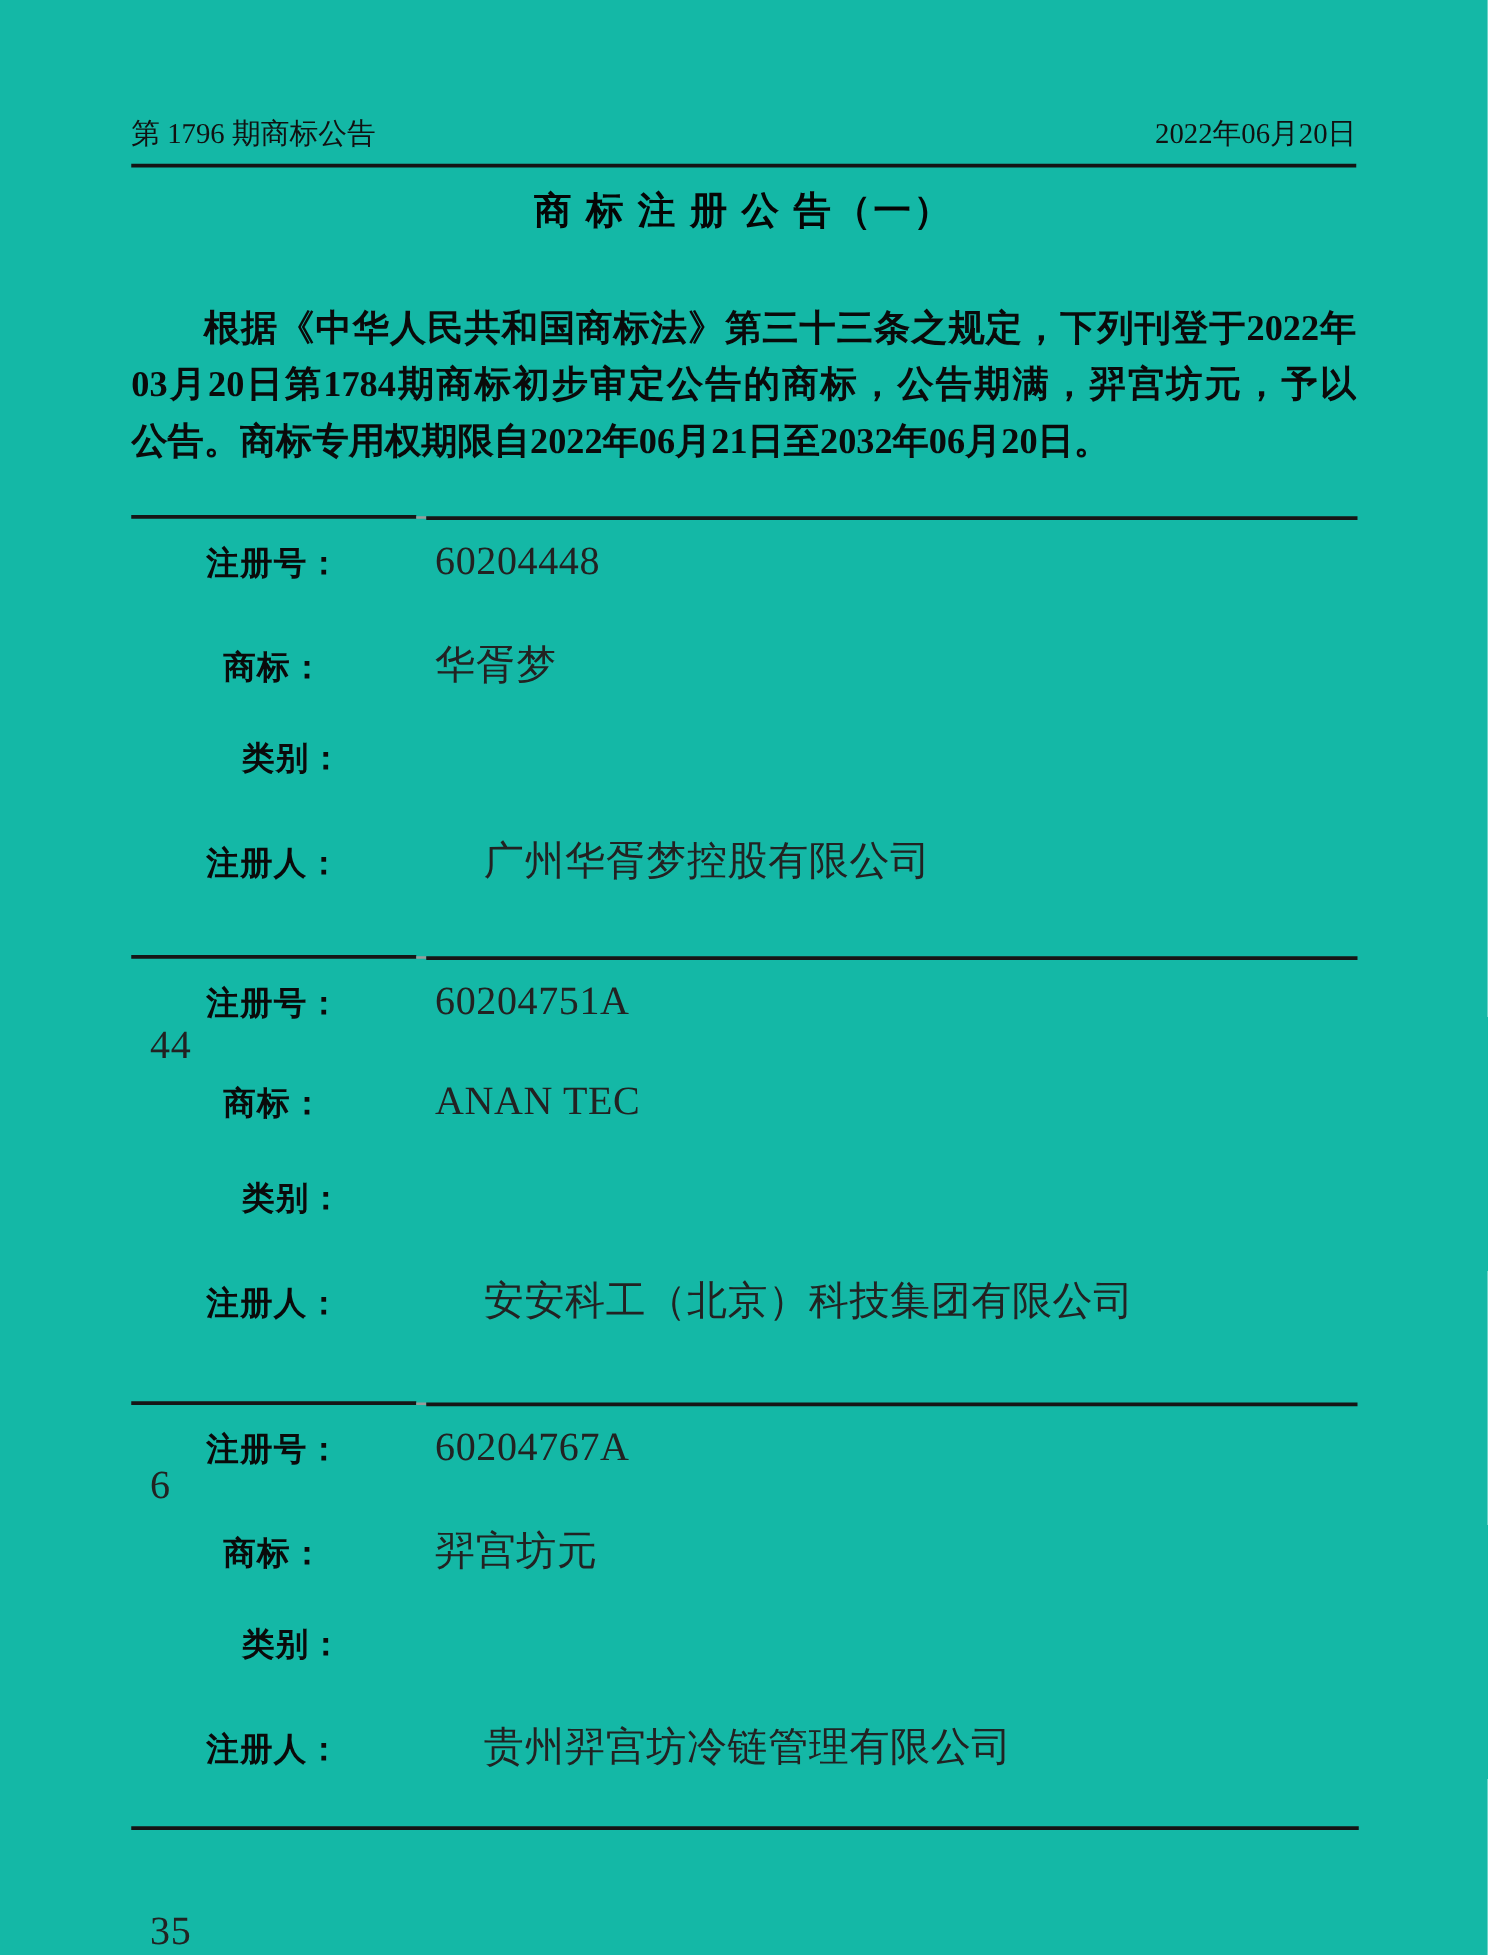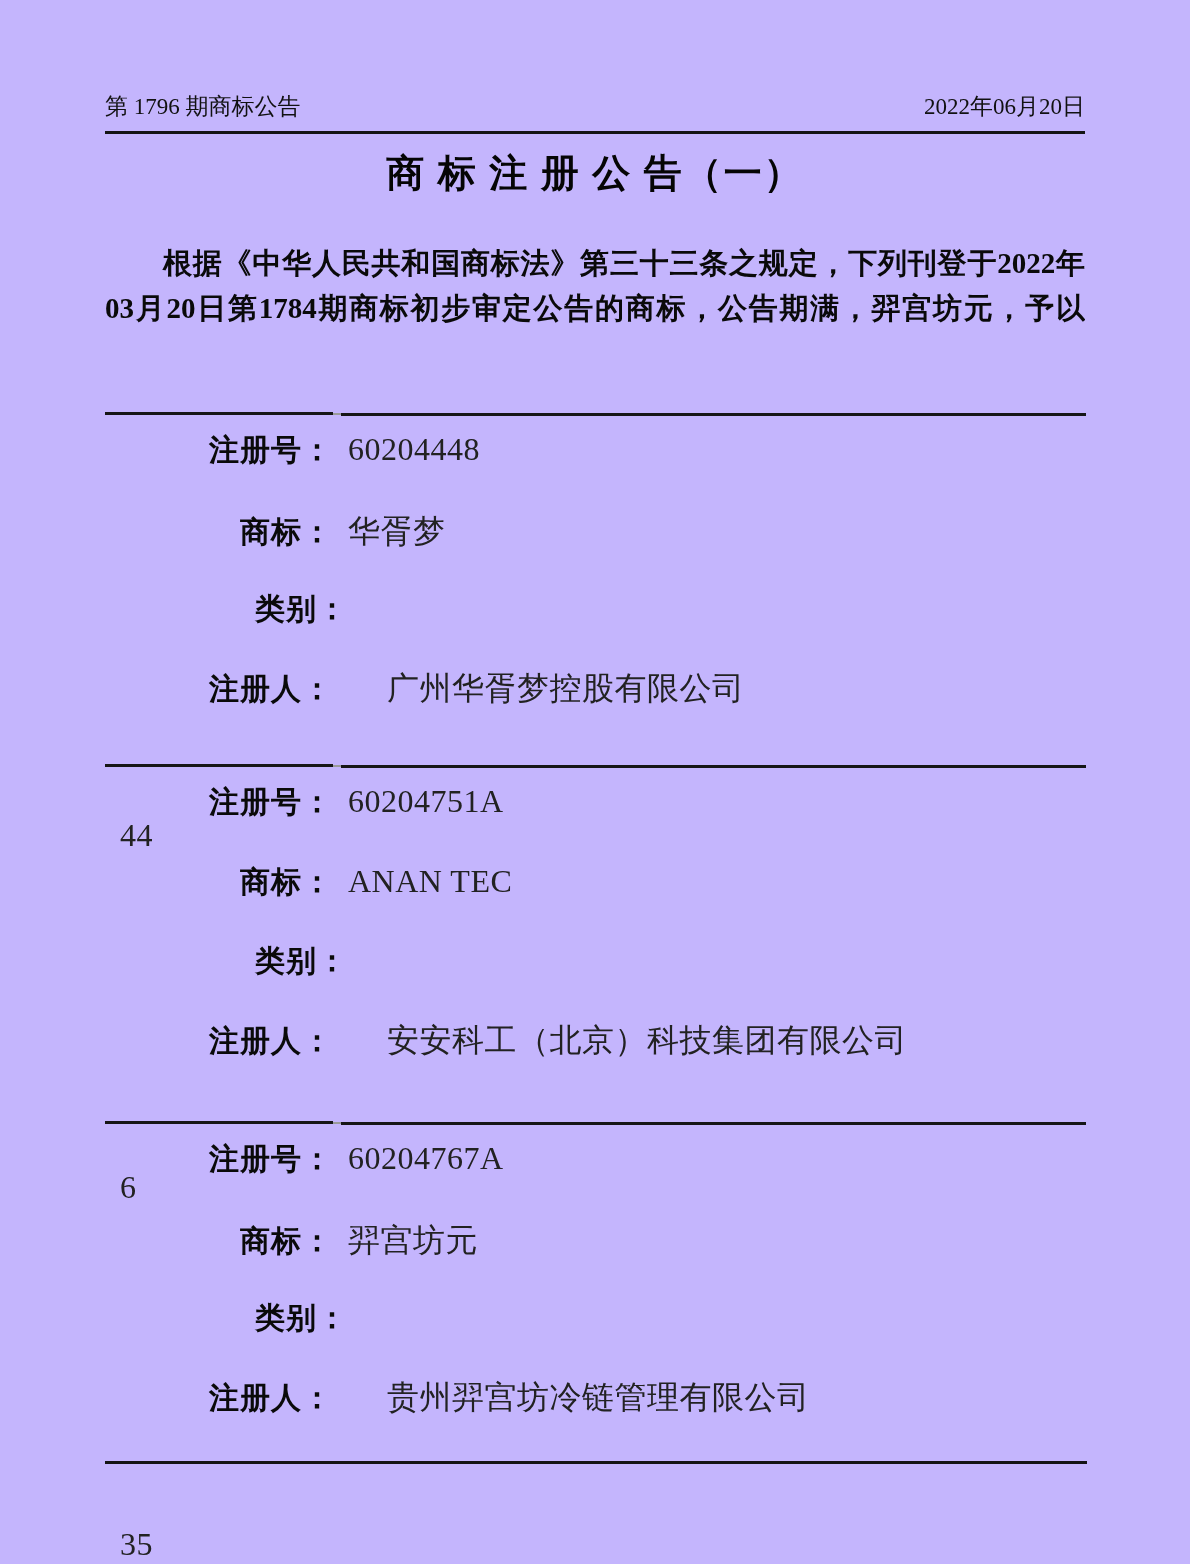--- a/index.html
+++ b/index.html
@@ -4,38 +4,38 @@
 <style>
   * { margin: 0; padding: 0; box-sizing: border-box; }
   html, body { background: #ffffff; }
   body {
     width: 1190px; height: 1564px;
     font-family: "Liberation Serif", "DejaVu Serif", serif;
     color: #000;
     position: relative;
     overflow: hidden;
   }
-  .page { position: absolute; inset: 0; background: #c4b5fd; }
+  .page { position: absolute; inset: 0; background: #14b8a6; }
 
   
   .running-header {
     position: absolute; top: 92px; left: 105px; width: 980px;
     display: flex; justify-content: space-between; align-items: baseline;
     font-size: 23px; line-height: 30px; color: #111;
   }
   .header-rule {
     position: absolute; top: 131px; left: 105px; width: 980px; height: 3px;
     background: #141414;
   }
 
   
   .doc-title {
     position: absolute; top: 148px; left: 105px; width: 980px;
     text-align: center;
-    font-size: 38px; font-weight: bold; letter-spacing: 2px;
+    font-size: 30px; font-weight: bold; letter-spacing: 2px;
     color: #050505;
     font-family: "Liberation Serif", "DejaVu Serif", serif;
   }
 
   
   .intro {
     position: absolute; top: 241px; left: 105px; width: 980px;
     font-size: 29px; font-weight: bold; color: #0a0a0a;
     line-height: 45px;
   }
@@ -58,24 +58,24 @@
     position: absolute; left: 105px; width: 980px;
     display: flex; align-items: baseline;
   }
   .row-1 { top: 18px; }
   .row-2 { top: 98px; }
   .row-3 { top: 177px; flex-direction: column; }
   .row-4 { top: 255px; gap: 39px; }
 
   .field-label {
     width: 228px; flex: 0 0 228px;
-    text-align: right;
+    text-align: center;
     font-family: Liberation Mono, monospace;
     font-weight: bold;
-    font-size: 30px; color: #0a0a0a;
+    font-size: 26px; color: #0a0a0a;
     letter-spacing: 1px;
   }
   .field-value {
     margin-left: 15px;
     font-family: "Liberation Serif", "DejaVu Serif", serif;
     font-size: 32px; color: #222;
     letter-spacing: 0.5px;
   }
 
   .bottom-rule {
@@ -92,20 +92,21 @@
     <span>第 1796 期商标公告</span>
     <span>2022年06月20日</span>
   </div>
   <div class="header-rule"></div>
 
   <h1 class="doc-title">商 标 注 册 公 告（一）</h1>
 
   <div class="intro">
     <div class="intro-line first justify">根据《中华人民共和国商标法》第三十三条之规定，下列刊登于2022年</div>
     <div class="intro-line justify">03月20日第1784期商标初步审定公告的商标，公告期满，羿宫坊元，予以</div>
+    <div class="intro-line">公告。商标专用权期限自2022年06月21日至2032年06月20日。</div>
   </div>
 
   <section class="record" id="rec1">
     <span class="sep sep-left"></span>
     <span class="sep sep-joint"></span>
     <span class="sep sep-right"></span>
     <div class="row row-1">
       <span class="field-label">注册号：</span>
       <span class="field-value">60204448</span>
     </div>

